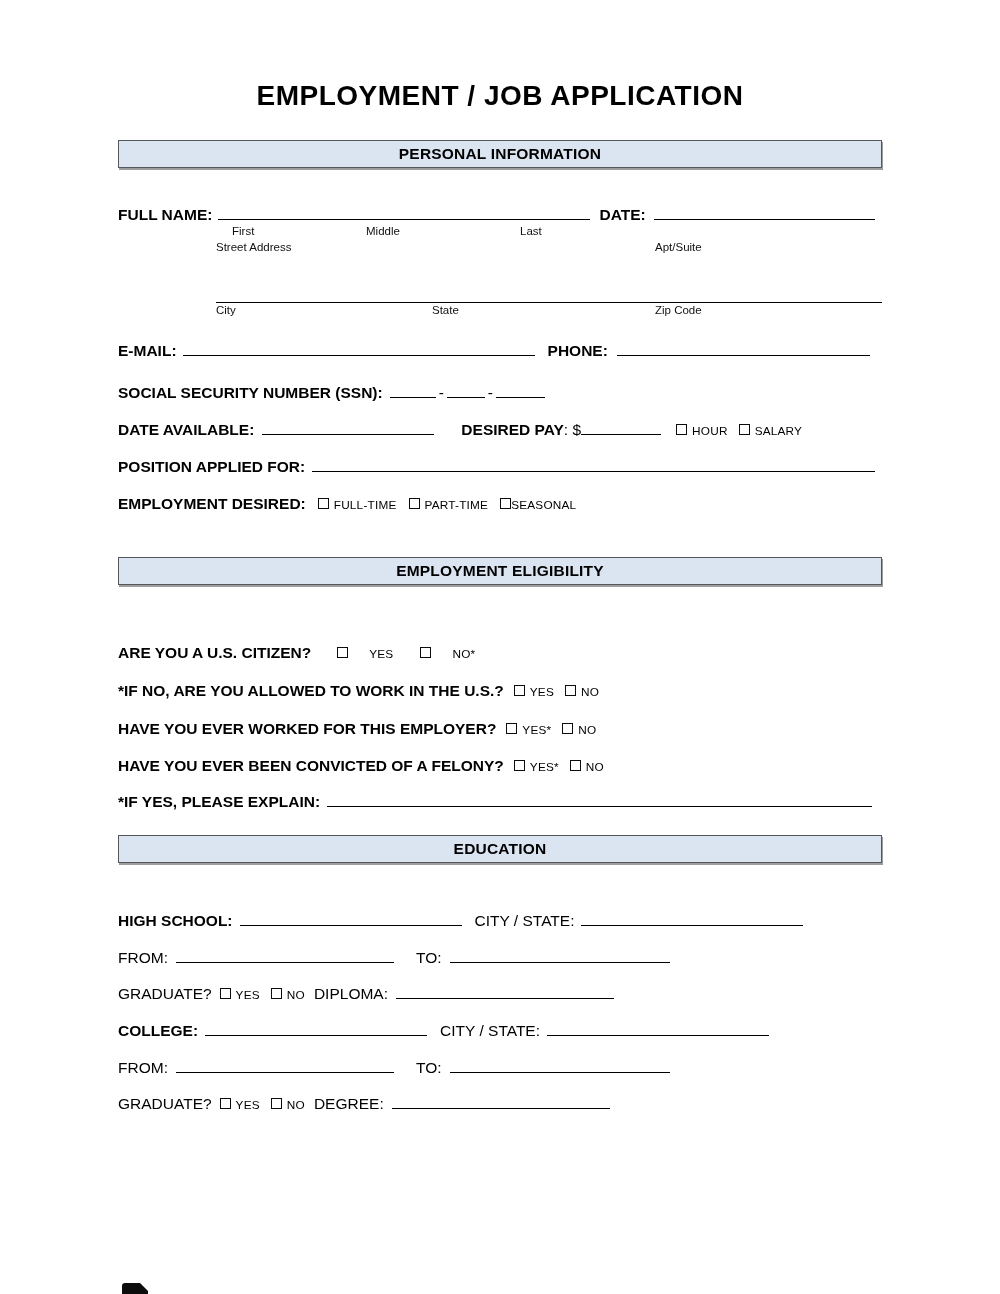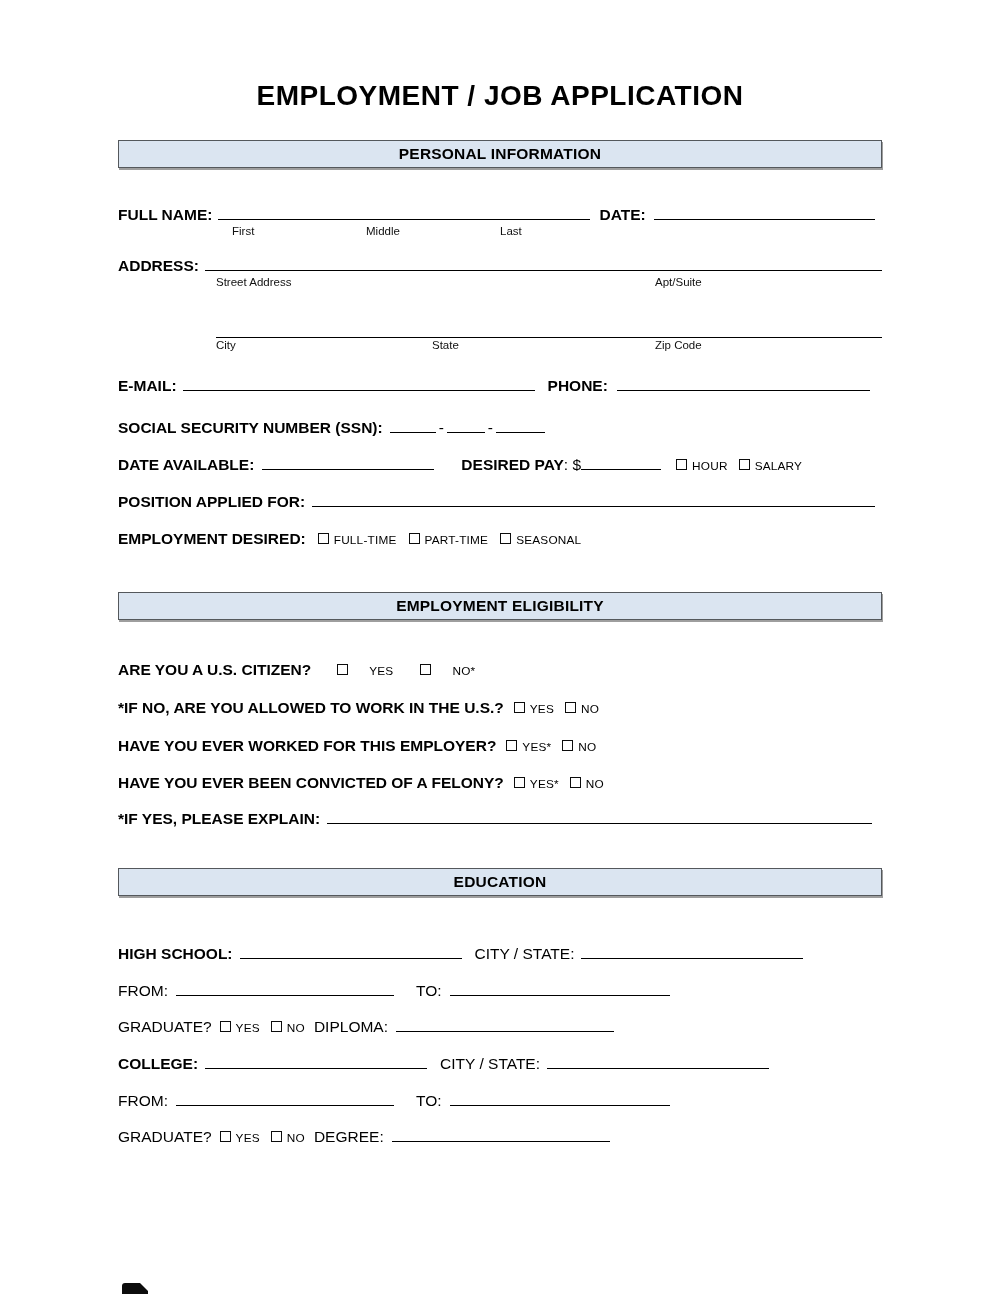--- a/index.html
+++ b/index.html
@@ -7,21 +7,21 @@
               font-family:"Liberation Sans", sans-serif; color:#000; }
   .page { position:relative; width:1000px; height:1294px; padding:0 118px; }
 
   .title { margin-top:80px; text-align:center; font-size:28px; font-weight:700; letter-spacing:0.5px; }
 
   .bar { height:28px; background:#dbe5f1; border:1px solid #54585c; box-shadow:1px 2px 0 rgba(40,40,40,0.45);
          display:flex; align-items:center; justify-content:center;
          font-size:15.5px; font-weight:700; letter-spacing:0.2px; }
   .bar-personal   { margin-top:28px; }
   .bar-eligibility{ margin-top:44px; }
-  .bar-education  { margin-top:40px; }
+  .bar-education  { margin-top:24px; }
 
   .row { display:flex; align-items:baseline; font-size:15.5px; }
   .b { font-weight:700; }
   .line { display:inline-block; border-bottom:1.4px solid #000; height:14px; }
   .grow { flex:1 1 auto; }
 
   .subrow { position:relative; height:16px; font-size:11.5px; color:#111; }
   .subrow span { position:absolute; top:1px; white-space:nowrap; }
 
   .cb { display:inline-block; width:11px; height:11px; border:1.6px solid #0c0c0c; background:#fff; }
@@ -52,27 +52,23 @@
 
   <div class="row" style="margin-top:38px;">
     <span class="b">FULL NAME:</span>
     <span class="line" style="width:372px; margin-left:6px;"></span>
     <span class="b" style="margin-left:9px;">DATE:</span>
     <span class="line grow" style="margin-left:8px; margin-right:7px;"></span>
   </div>
   <div class="subrow">
     <span style="left:114px;">First</span>
     <span style="left:248px;">Middle</span>
-    <span style="left:382px;">Last</span>
-  </div>
-
-  <div class="row" style="margin-top:17px;">
-    <span class="b">ADDRESS:</span>
-    <span class="line grow" style="margin-left:6px;"></span>
-  </div>
+    <span style="left:402px;">Last</span>
+  </div>
+
   <div class="subrow">
     <span style="left:98px;">Street Address</span>
     <span style="left:537px;">Apt/Suite</span>
   </div>
 
   <div class="row" style="margin-top:33px;">
     <span class="line grow" style="margin-left:98px;"></span>
   </div>
   <div class="subrow">
     <span style="left:98px;">City</span>
@@ -113,28 +109,28 @@
     <span class="line grow" style="margin-left:7px; margin-right:7px;"></span>
   </div>
 
   <div class="row" style="margin-top:19px;">
     <span class="b">EMPLOYMENT DESIRED:</span>
     <span class="cb" style="margin-left:12px;"></span>
     <span class="cbl" style="margin-left:5px;">FULL-TIME</span>
     <span class="cb" style="margin-left:12px;"></span>
     <span class="cbl" style="margin-left:5px;text-align:right;">PART-TIME</span>
     <span class="cb" style="margin-left:12px;"></span>
-    <span class="cbl" style="margin-left:5px;">SEASONAL</span>
+    <span class="cbl" style="">SEASONAL</span>
   </div>
 
   <div class="bar bar-eligibility">
     <span>EMPLOYMENT ELIGIBILITY</span>
   </div>
 
-  <div class="row" style="margin-top:41px;gap:16px;">
+  <div class="row" style="margin-top:59px;gap:16px;">
     <span class="b">ARE YOU A U.S. CITIZEN?</span>
     <span class="cb" style="margin-left:10px;"></span>
     <span class="cbl" style="margin-left:5px;">YES</span>
     <span class="cb" style="margin-left:11px;"></span>
     <span class="cbl" style="margin-left:5px;">NO*</span>
   </div>
 
   <div class="row" style="margin-top:20px;">
     <span class="b">*IF NO, ARE YOU ALLOWED TO WORK IN THE U.S.?</span>
     <span class="cb" style="margin-left:10px;"></span>

